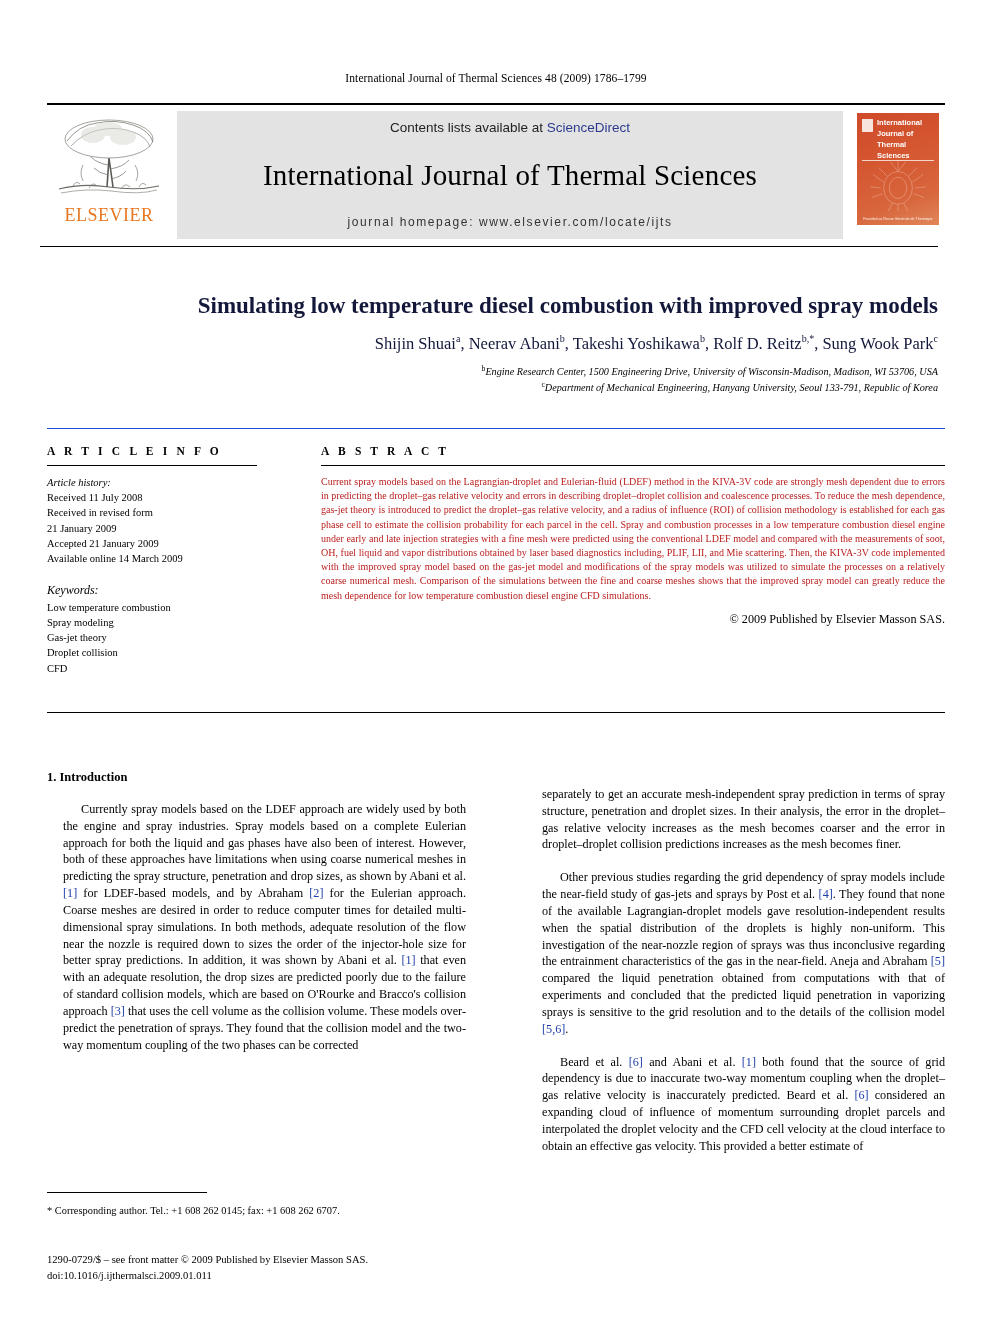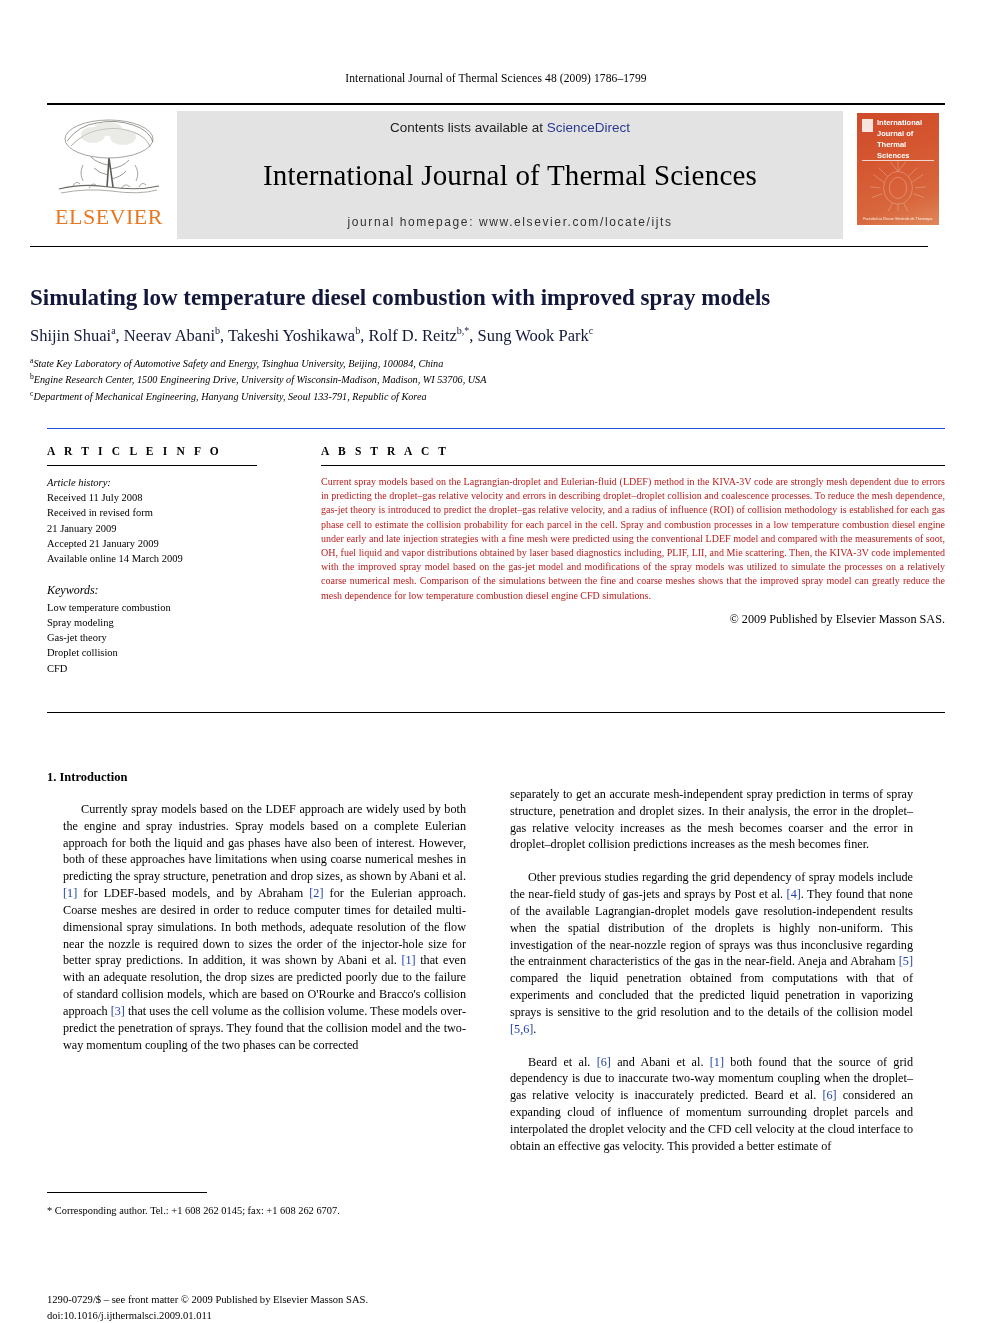--- a/index.html
+++ b/index.html
@@ -56,21 +56,21 @@
     flex: 0 0 124px;
     display: flex;
     flex-direction: column;
     align-items: center;
     justify-content: flex-start;
     padding-top: 2px;
   }
   .tree-svg { display:block; }
   .elsevier-word {
     font-family: "Liberation Serif", serif;
-    font-size: 22px;
+    font-size: 18px;
     letter-spacing: 0.5px;
     color: #E87722;
     margin-top: 1px;
     line-height: 1;
   }
   .journal-band {
     flex: 1 1 auto;
     background: #e3e3e3;
     margin-left: 6px;
     margin-right: 6px;
@@ -154,24 +154,25 @@
     text-align: center;
     font-family: "Liberation Sans", sans-serif;
     font-size: 3.6px;
     color: rgba(255,255,255,.9);
   }
 
   
   .title-block {
     position: absolute;
     top: 246px;
-    left: 30px;
+    left: 40px;
     width: 898px;
     border-top: 1px solid #000;
-    padding-top: 4px;
+    padding-top: 12px;
+    text-align: right;
   }
   .article-title {
     font-family: "Liberation Serif", serif;
     font-size: 23px;
     color: #13183b;
     margin: 34px 0 0 0;
     line-height: 1.15;
   }
   .authors {
     font-family: "Liberation Serif", serif;
@@ -267,21 +268,21 @@
     border-top: 1px solid #000;
   }
 
   
   .body-cols {
     position: absolute;
     top: 770px;
     left: 47px;
     width: 898px;
     display: flex;
-    gap: 12px;
+    gap: 44px;
   }
   .bcol {
     width: 435px;
     flex: 0 0 435px;
   }
   .bcol h2 {
     font-family: "Liberation Serif", serif;
     font-size: 12.5px;
     font-weight: bold;
     margin: 0 0 14px 0;
@@ -316,21 +317,20 @@
   .footnote .email { font-style: italic; }
   .footnote .mail-link { color: #1f3fa8; }
 
   .issn {
     position: absolute;
     top: 1252px;
     left: 47px;
     width: 440px;
     font-size: 10.6px;
     line-height: 1.5;
-    margin-top: 40px;
   }
 </style>
 </head>
 <body>
 
 <div class="page">
 
   <div class="running-head">International Journal of Thermal Sciences 48 (2009) 1786–1799</div>
 
   <div class="masthead">
@@ -383,21 +383,20 @@
         </div>
       </div>
 
     </div>
   </div>
 
   <div class="title-block">
     <h1 class="article-title">Simulating low temperature diesel combustion with improved spray models</h1>
     <div class="authors"><span>Shijin Shuai</span><sup>a</sup>, <span>Neerav Abani</span><sup>b</sup>, <span>Takeshi Yoshikawa</span><sup>b</sup>, <span>Rolf D. Reitz</span><sup>b,*</sup>, <span>Sung Wook Park</span><sup>c</sup></div>
     <div class="affiliations">
-        <div><sup>a</sup>State Key Laboratory of Automotive Safety and Energy, Tsinghua University, Beijing, 100084, China</div>
         <div><sup>b</sup>Engine Research Center, 1500 Engineering Drive, University of Wisconsin-Madison, Madison, WI 53706, USA</div>
         <div><sup>c</sup>Department of Mechanical Engineering, Hanyang University, Seoul 133-791, Republic of Korea</div>
       </div>
   </div>
 
   <div class="info-abstract">
     <div class="col-info">
       <div class="sec-head">A R T I C L E   I N F O</div>
       <div class="hr-thin"></div>
       <div class="hist-label">Article history:</div>

